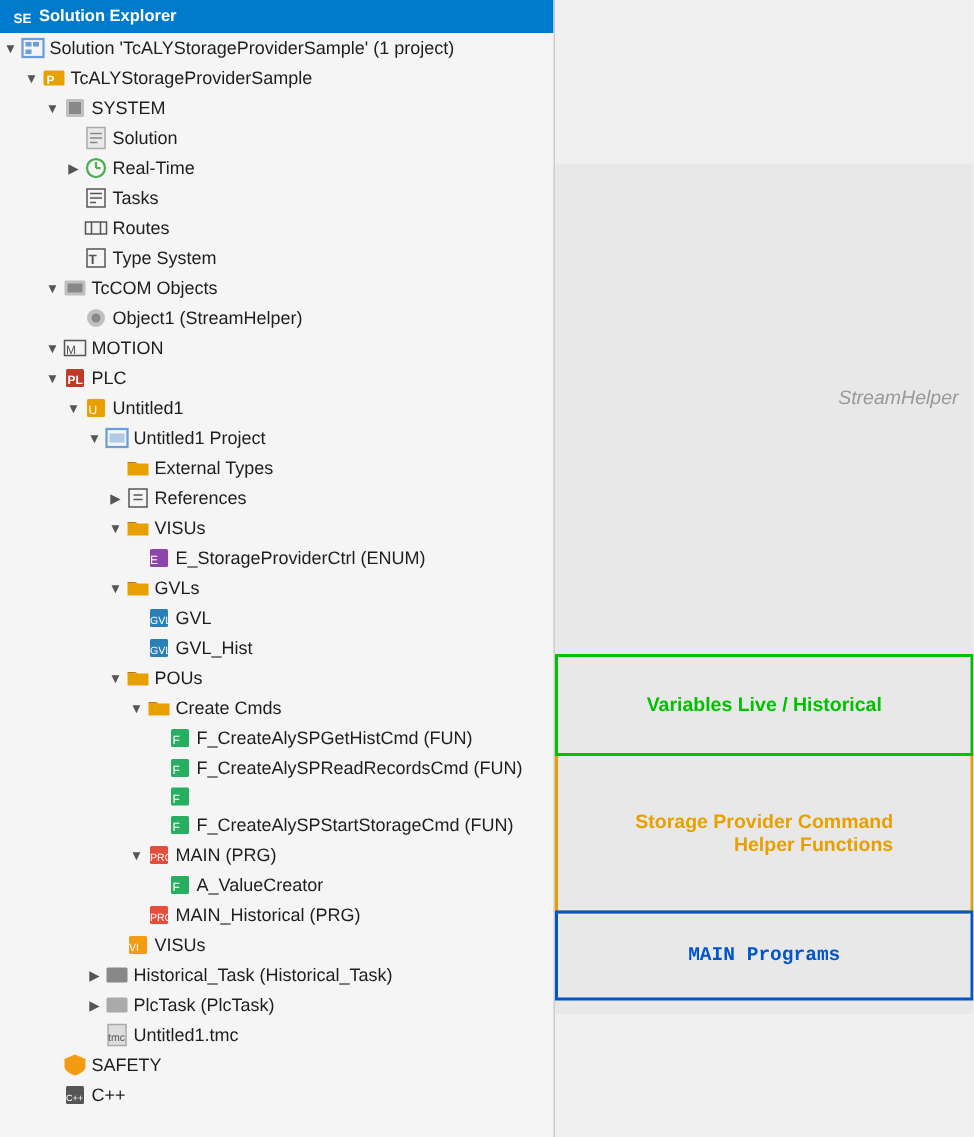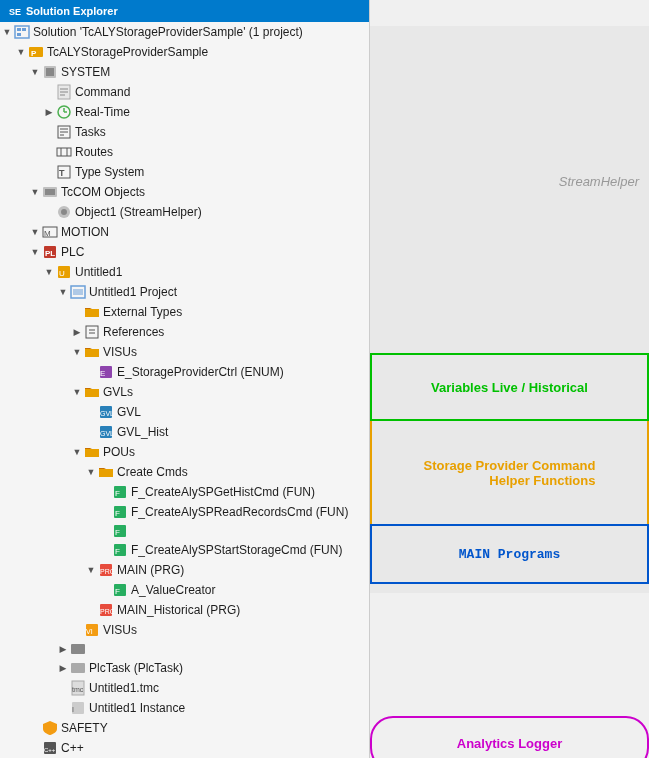--- a/index.html
+++ b/index.html
@@ -9,20 +9,21 @@
       background: #f0f0f0;
       font-family: 'Segoe UI', Tahoma, Geneva, Verdana, sans-serif;
       font-size: 12px;
       color: #1e1e1e;
       overflow: hidden;
     }
     .main-container {
       display: flex;
       width: 649px;
       height: 758px;
+      align-items: center;
     }
     .tree-panel {
       width: 370px;
       height: 758px;
       background: #f5f5f5;
       border-right: 1px solid #ccc;
       overflow: hidden;
     }
     .tree-header {
       background: #007acc;
@@ -213,21 +214,21 @@
           <span class="indent" style="width: 42px;"></span>
           <span class="expand-spacer"></span>
           <span class="tree-icon">
             <svg width="16" height="16" viewBox="0 0 16 16">
               <rect x="2" y="1" width="12" height="14" fill="#e8e8e8" stroke="#aaa" stroke-width="1"></rect>
               <line x1="4" y1="5" x2="12" y2="5" stroke="#888" stroke-width="1"></line>
               <line x1="4" y1="8" x2="12" y2="8" stroke="#888" stroke-width="1"></line>
               <line x1="4" y1="11" x2="9" y2="11" stroke="#888" stroke-width="1"></line>
             </svg>
           </span>
-          <span class="tree-label">Command</span>
+          <span class="tree-label">Solution</span>
         </div>
         <div class="tree-item">
           <span class="indent" style="width: 42px;"></span>
           <span class="expand-btn">▶</span>
           <span class="tree-icon">
             <svg width="16" height="16" viewBox="0 0 16 16">
               <circle cx="8" cy="8" r="6" fill="none" stroke="#4caf50" stroke-width="1.5"></circle>
               <line x1="8" y1="8" x2="8" y2="4" stroke="#4caf50" stroke-width="1.5"></line>
               <line x1="8" y1="8" x2="11" y2="8" stroke="#4caf50" stroke-width="1.5"></line>
             </svg>
@@ -524,20 +525,21 @@
           <span class="tree-label">VISUs</span>
         </div>
         <div class="tree-item">
           <span class="indent" style="width: 56px;"></span>
           <span class="expand-btn">▶</span>
           <span class="tree-icon">
             <svg width="16" height="16" viewBox="0 0 16 16">
               <rect x="1" y="3" width="14" height="10" fill="#888" rx="1"></rect>
             </svg>
           </span>
+          <span class="tree-label">Historical_Task (Historical_Task)</span>
         </div>
         <div class="tree-item">
           <span class="indent" style="width: 56px;"></span>
           <span class="expand-btn">▶</span>
           <span class="tree-icon">
             <svg width="16" height="16" viewBox="0 0 16 16">
               <rect x="1" y="3" width="14" height="10" fill="#aaa" rx="1"></rect>
             </svg>
           </span>
           <span class="tree-label">PlcTask (PlcTask)</span>
@@ -545,31 +547,20 @@
         <div class="tree-item">
           <span class="indent" style="width: 56px;"></span>
           <span class="expand-spacer"></span>
           <span class="tree-icon">
             <svg width="16" height="16" viewBox="0 0 16 16">
               <rect x="2" y="1" width="12" height="14" fill="#ddd" stroke="#aaa" stroke-width="1"></rect>
               <text x="2" y="12" fill="#555" font-size="7">tmc</text>
             </svg>
           </span>
           <span class="tree-label">Untitled1.tmc</span>
-        </div>
-        <div class="tree-item">
-          <span class="indent" style="width: 56px;"></span>
-          <span class="expand-spacer"></span>
-          <span class="tree-icon">
-            <svg width="16" height="16" viewBox="0 0 16 16">
-              <rect x="2" y="2" width="12" height="12" fill="#ccc" rx="1"></rect>
-              <text x="2" y="12" fill="#555" font-size="7">I</text>
-            </svg>
-          </span>
-          <span class="tree-label">Untitled1 Instance</span>
         </div>
         <div class="tree-item">
           <span class="indent" style="width: 28px;"></span>
           <span class="expand-spacer"></span>
           <span class="tree-icon">
             <svg width="16" height="16" viewBox="0 0 16 16">
               <path d="M8 1 L15 4 L15 9 C15 13 8 15 8 15 C8 15 1 13 1 9 L1 4 Z" fill="#f39c12"></path>
             </svg>
           </span>
           <span class="tree-label">SAFETY</span>

